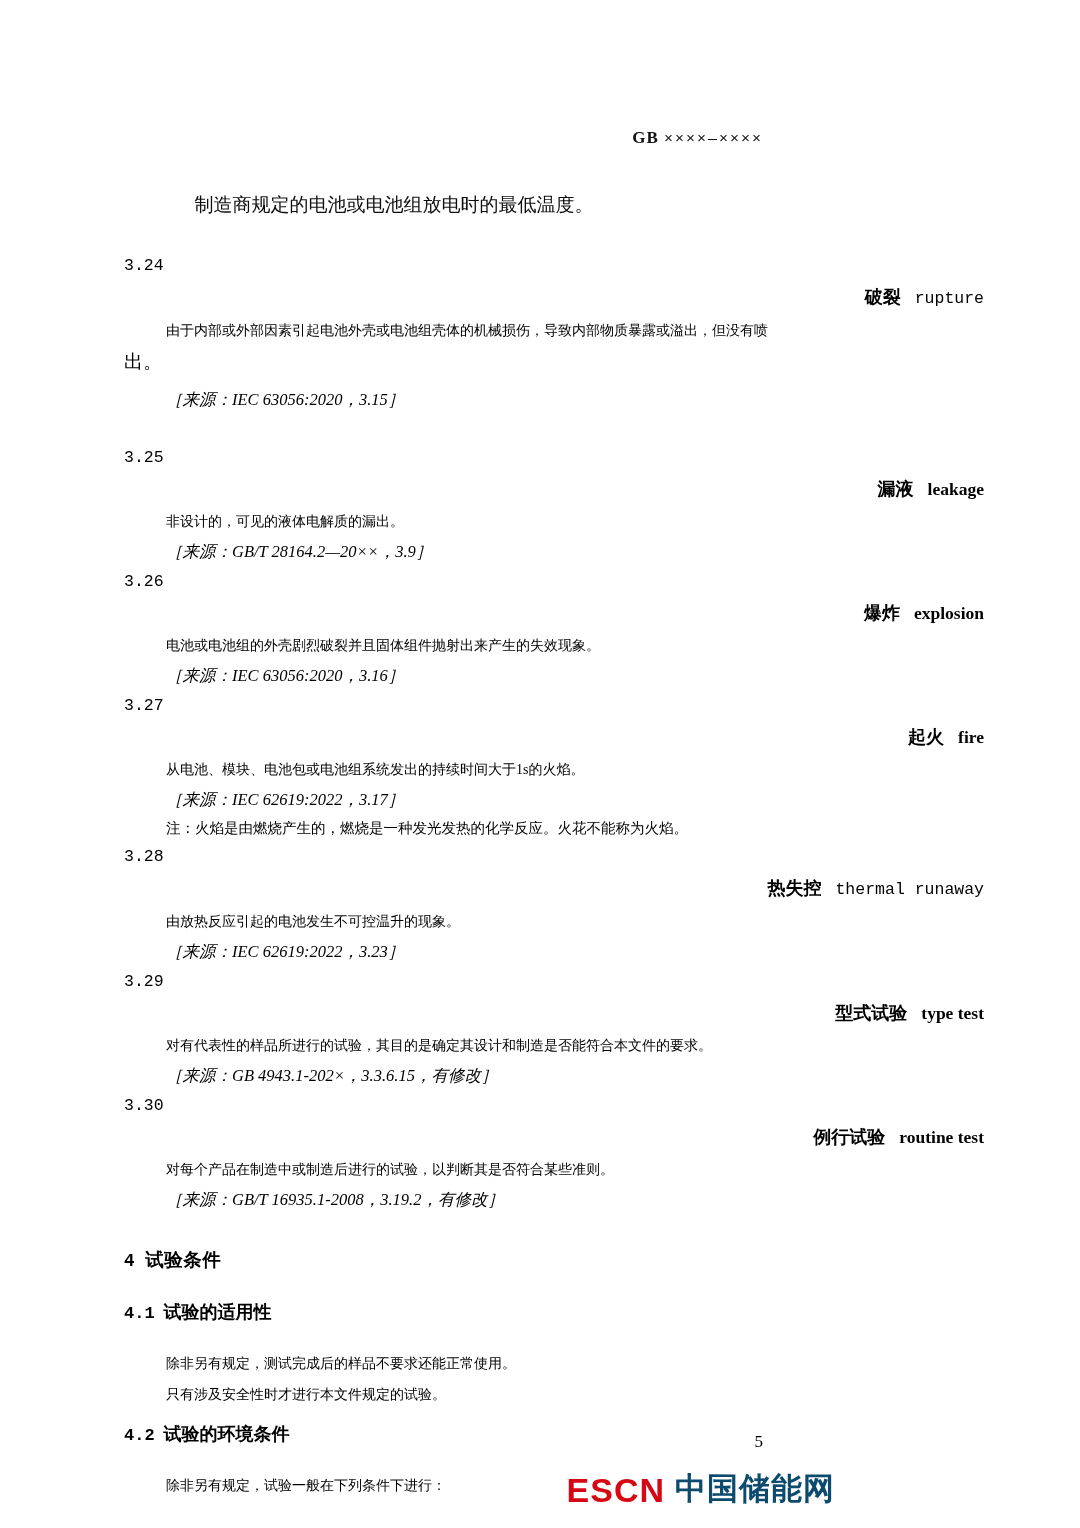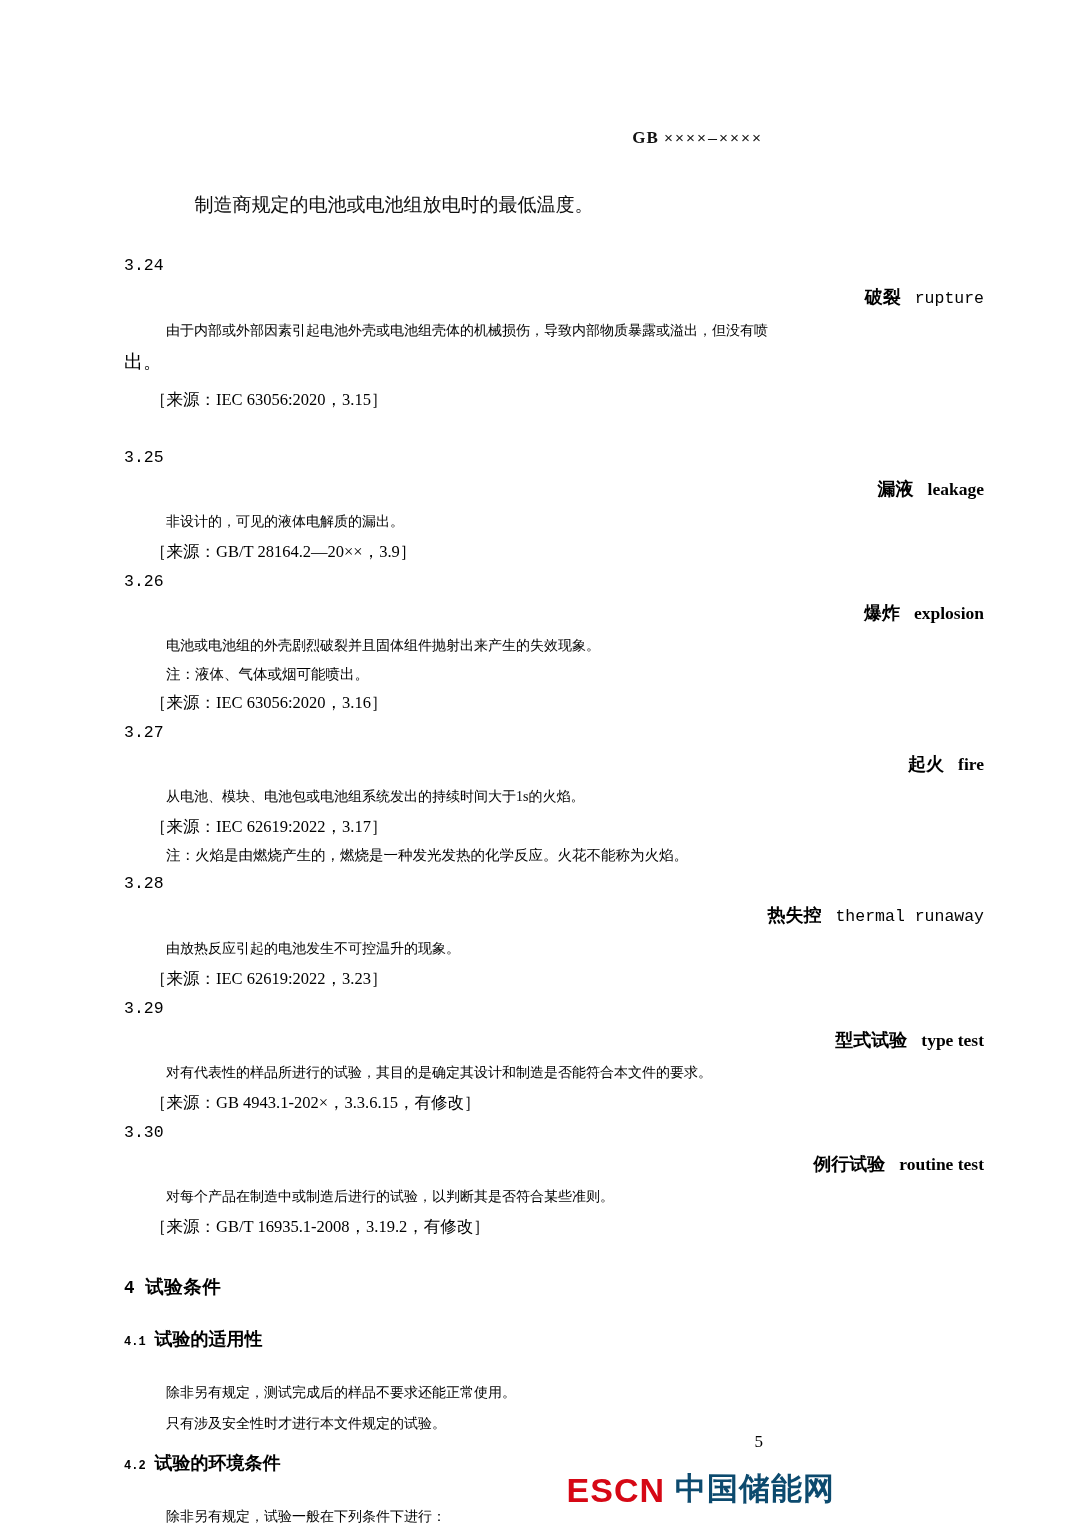--- a/index.html
+++ b/index.html
@@ -83,23 +83,24 @@
     margin-left: 42px;
     font-size: 14px;
     line-height: 31px;
   }
   .body-text-nohang {
     margin-left: 0px;
     font-size: 19px;
     line-height: 31px;
   }
   .src {
-    margin-left: 26px;
+    margin-left: 42px;
     font-size: 16.5px;
     line-height: 30px;
+    font-style: italic;
   }
   .note {
     margin-left: 42px;
     font-size: 14.5px;
     line-height: 27px;
   }
   .gap-sm { height: 8px; }
   .gap-md { height: 18px; }
   .gap-lg { height: 28px; }
   .section-head {
@@ -116,21 +117,21 @@
   }
   .sub-head {
     font-weight: bold;
     font-size: 18px;
     line-height: 33px;
     margin-left: 0px;
   }
   .sub-head .numpart {
     font-family: "Liberation Mono", monospace;
     font-weight: bold;
-    font-size: 12px;
+    font-size: 17px;
   }
   .page-number {
     position: absolute;
     right: 100px;
     top: 1432px;
     font-size: 17px;
     font-family: "Liberation Serif", serif;
   }
   .watermark {
     position: absolute;
@@ -187,21 +188,20 @@
       <span class="cn">漏液</span><span class="en-serif">leakage</span>
     </div>
     <div class="body-text">非设计的，可见的液体电解质的漏出。</div>
     <div class="src">［来源：GB/T 28164.2—20××，3.9］</div>
 
     <div class="clause-num">3.26</div>
     <div class="term">
       <span class="cn">爆炸</span><span class="en-serif">explosion</span>
     </div>
     <div class="body-text">电池或电池组的外壳剧烈破裂并且固体组件抛射出来产生的失效现象。</div>
-    <div class="note">注：液体、气体或烟可能喷出。</div>
     <div class="src">［来源：IEC 63056:2020，3.16］</div>
 
     <div class="clause-num">3.27</div>
     <div class="term">
       <span class="cn">起火</span><span class="en-serif">fire</span>
     </div>
     <div class="body-text">从电池、模块、电池包或电池组系统发出的持续时间大于1s的火焰。</div>
     <div class="src">［来源：IEC 62619:2022，3.17］</div>
     <div class="note">注：火焰是由燃烧产生的，燃烧是一种发光发热的化学反应。火花不能称为火焰。</div>
 

